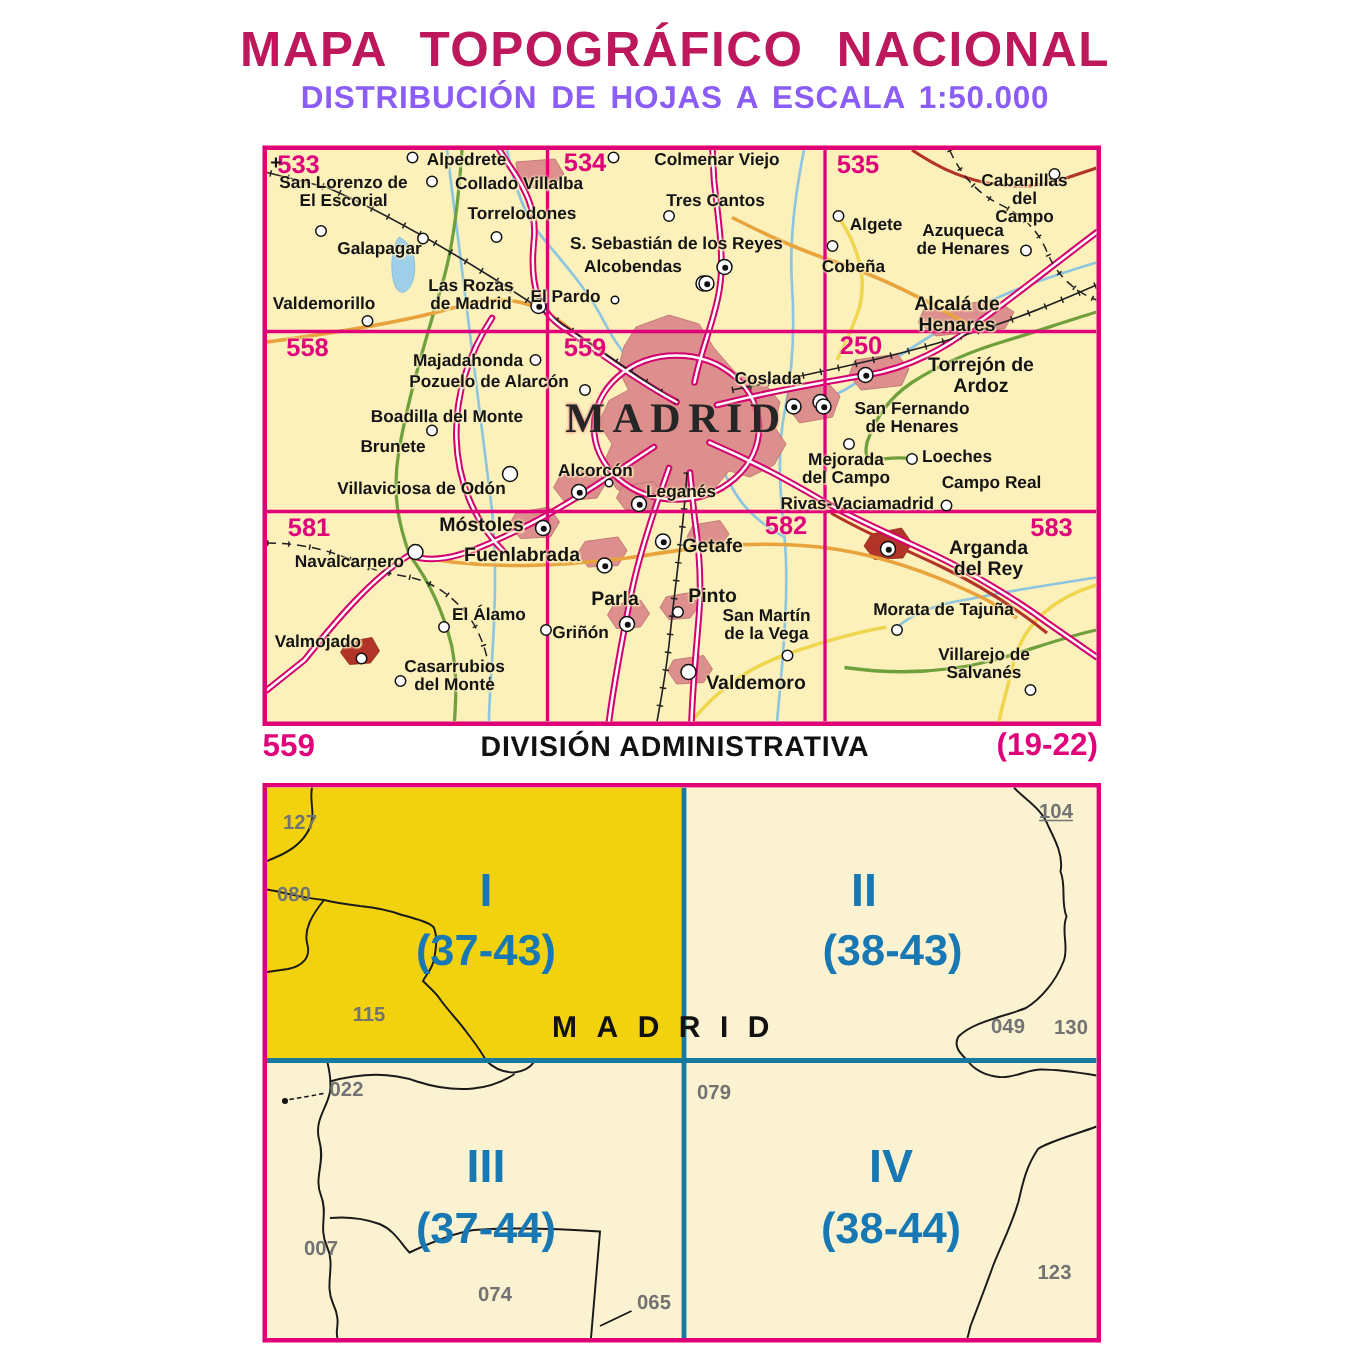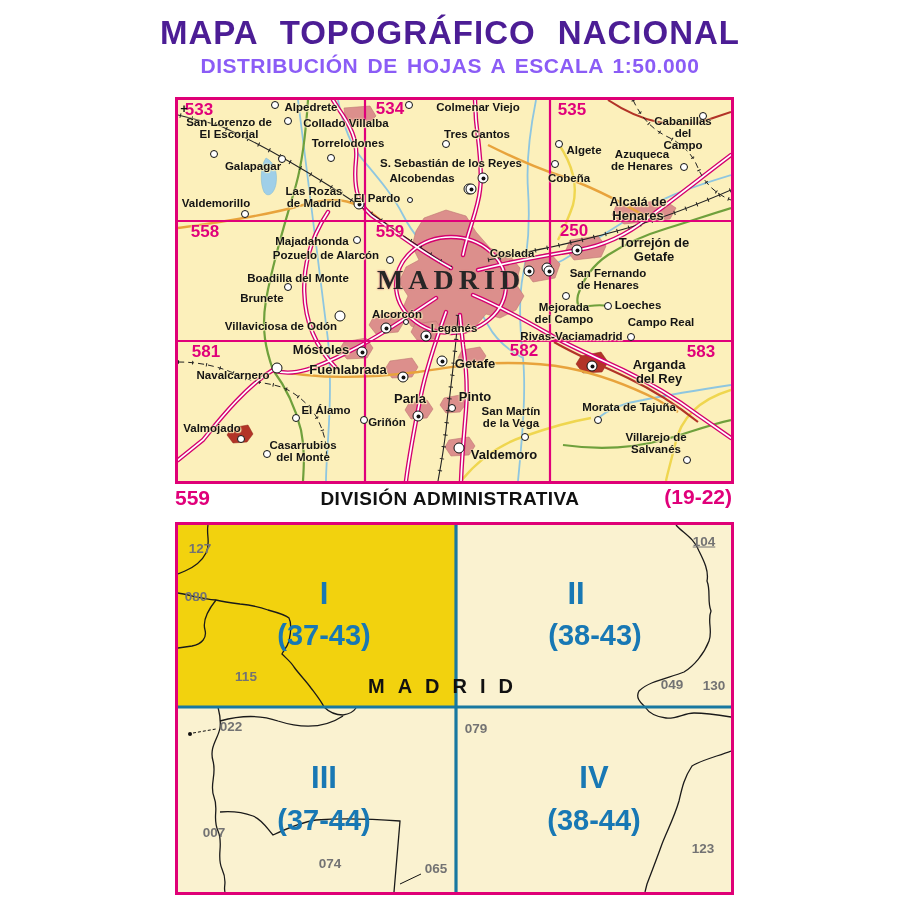--- a/index.html
+++ b/index.html
@@ -1,20 +1,20 @@
 <!DOCTYPE html>
 <html><head>
 <meta charset="utf-8">
 <style>
   html,body{margin:0;padding:0;background:#fff;width:900px;height:900px;overflow:hidden;
     font-family:"Liberation Sans",sans-serif;}
   .abs{position:absolute;}
   
   #title{left:0;top:14px;width:900px;text-align:center;font-weight:800;font-size:33px;
-    letter-spacing:1px;word-spacing:12px;color:#4c1d95;}
+    letter-spacing:1px;word-spacing:12px;color:#be185d;}
   #subtitle{left:0;top:54px;width:900px;text-align:center;font-weight:700;font-size:21px;
     letter-spacing:.5px;word-spacing:3px;color:#8b5cf6;}
   
   #map-box{left:175px;top:97px;width:553px;height:381px;border:3px solid #df0077;
     background:#fcf0bb;box-sizing:content-box;}
   #map-svg{position:absolute;left:0;top:0;width:553px;height:381px;}
   #map-labels{position:absolute;left:0;top:0;width:553px;height:381px;}
   .map-town{position:absolute;transform:translate(-50%,-50%);font-weight:700;font-size:11.5px;
     color:#141414;white-space:pre-line;text-align:center;line-height:1.04;
     text-shadow:0 0 2px #fcf0bb,0 0 2px #fcf0bb,1px 1px 1px #fcf0bb;}
@@ -202,21 +202,21 @@
       <div class="dot ring" style="left: 110px; top: 187px;"></div>
       <div class="map-town" style="left: 84px; top: 199px;">Brunete</div>
       <div class="map-town" style="left: 103px; top: 227px;">Villaviciosa de Odón</div>
       <div class="dot bigring" style="left: 162px; top: 216px;"></div>
       <div class="map-town" style="left: 334px; top: 154px;">Coslada</div>
       <div class="dot double" style="left: 351px; top: 171px;"></div>
       <div class="map-town" style="left: 219px; top: 215px;">Alcorcón</div>
       <div class="dot double" style="left: 208px; top: 228px;"></div>
       <div class="map-town" style="left: 276px; top: 229px;">Leganés</div>
       <div class="dot double" style="left: 248px; top: 236px;"></div>
-      <div class="map-town big" style="left: 476px; top: 150px;">Torrejón de Getafe</div>
+      <div class="map-town big" style="left: 476px; top: 150px;">Torrejón de Ardoz</div>
       <div class="dot double" style="left: 399px; top: 150px;"></div>
       <div class="map-town" style="left: 430px; top: 180px;">San Fernando
 de Henares</div>
       <div class="dot double" style="left: 369px; top: 168px;"></div>
       <div class="map-town" style="left: 386px; top: 214px;">Mejorada
 del Campo</div>
       <div class="dot ring" style="left: 388px; top: 196px;"></div>
       <div class="map-town" style="left: 460px; top: 206px;">Loeches</div>
       <div class="dot ring" style="left: 430px; top: 206px;"></div>
       <div class="map-town" style="left: 483px; top: 223px;">Campo Real</div>

